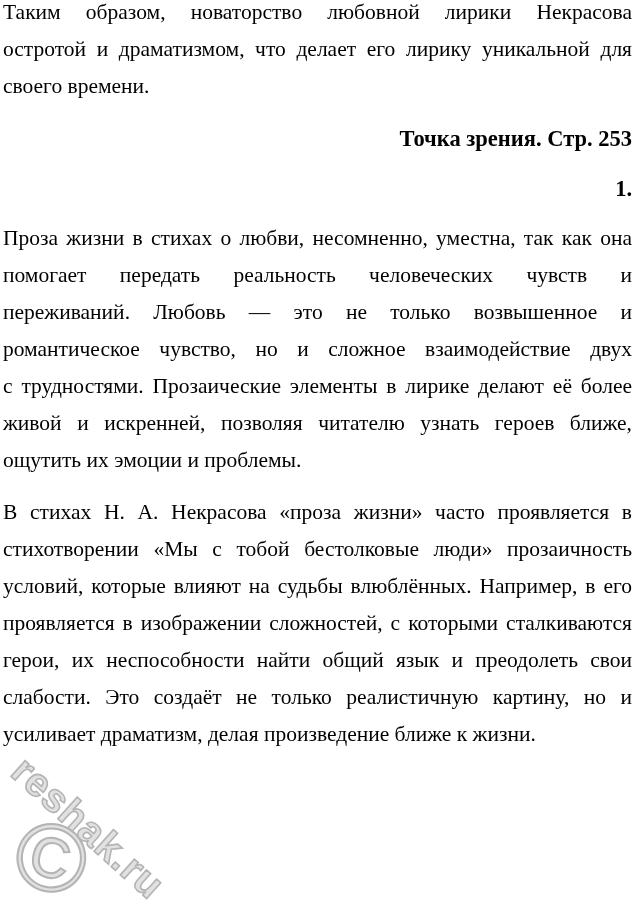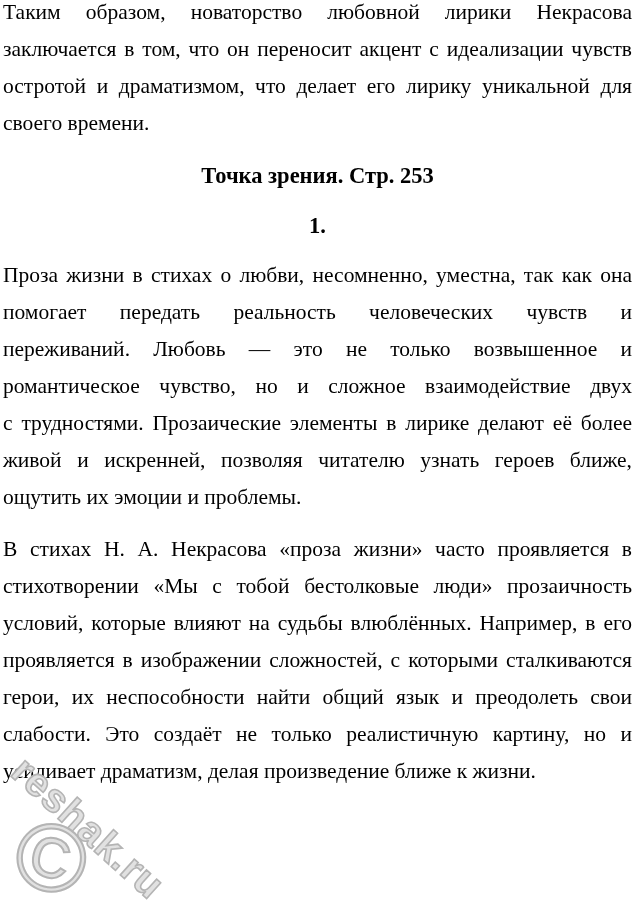--- a/index.html
+++ b/index.html
@@ -21,21 +21,21 @@
     top: -6px;
     width: 635px;
     padding: 0 3px;
     box-sizing: border-box;
   }
   .block { margin: 0 0 15px 0; }
   .heading {
     font-weight: bold;
     font-size: 22.5px;
     line-height: 37px;
-    text-align: center;
+    text-align: right;
     margin-bottom: 13px;
   }
   .paragraph { margin-bottom: 15px; }
   .line {
     font-size: 21.5px;
     line-height: 37px;
     text-align: justify;
     text-align-last: justify;
   }
   .line.last {
@@ -77,21 +77,20 @@
     -webkit-text-stroke: 2px #b4b4b4;
     text-shadow: 0 0 1px #c8c8c8;
   }
 </style>
 </head>
 <body>
 
 <div class="doc">
     <div class="block paragraph">
       <div class="line">Таким образом, новаторство любовной лирики Некрасова</div>
-      <div class="line">заключается в том, что он переносит акцент с идеализации чувств</div>
       <div class="line">остротой и драматизмом, что делает его лирику уникальной для</div>
       <div class="line last">своего времени.</div>
     </div>
     <div class="block heading">Точка зрения. Стр. 253</div>
     <div class="block heading">1.</div>
     <div class="block paragraph">
       <div class="line">Проза жизни в стихах о любви, несомненно, уместна, так как она</div>
       <div class="line">помогает передать реальность человеческих чувств и</div>
       <div class="line">переживаний. Любовь — это не только возвышенное и</div>
       <div class="line">романтическое чувство, но и сложное взаимодействие двух</div>

